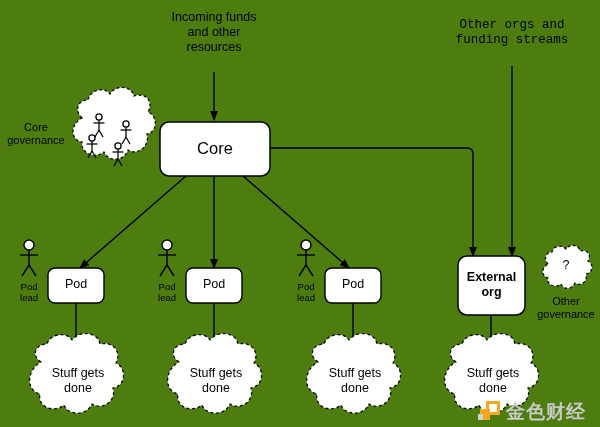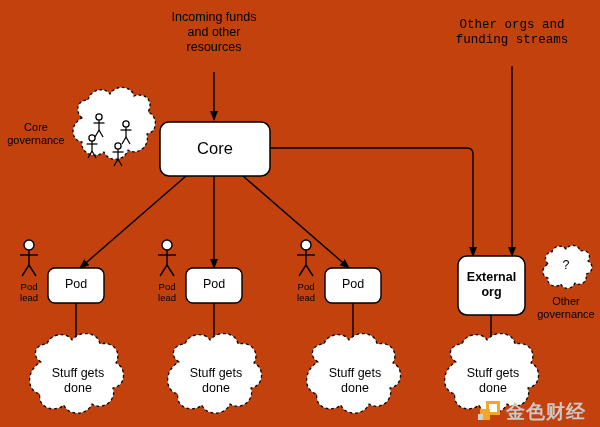--- a/index.html
+++ b/index.html
@@ -8,21 +8,21 @@
     background: #ffffff;
   }
   body {
     font-family: "Liberation Sans", sans-serif;
     color: #000000;
   }
   #canvas {
     position: relative;
     width: 600px;
     height: 427px;
-    background: #c2410c;
+    background: #4d7c0f;
     overflow: hidden;
   }
   #diagram-svg {
     position: absolute;
     left: 0;
     top: 0;
     width: 600px;
     height: 427px;
   }
   .lbl {

